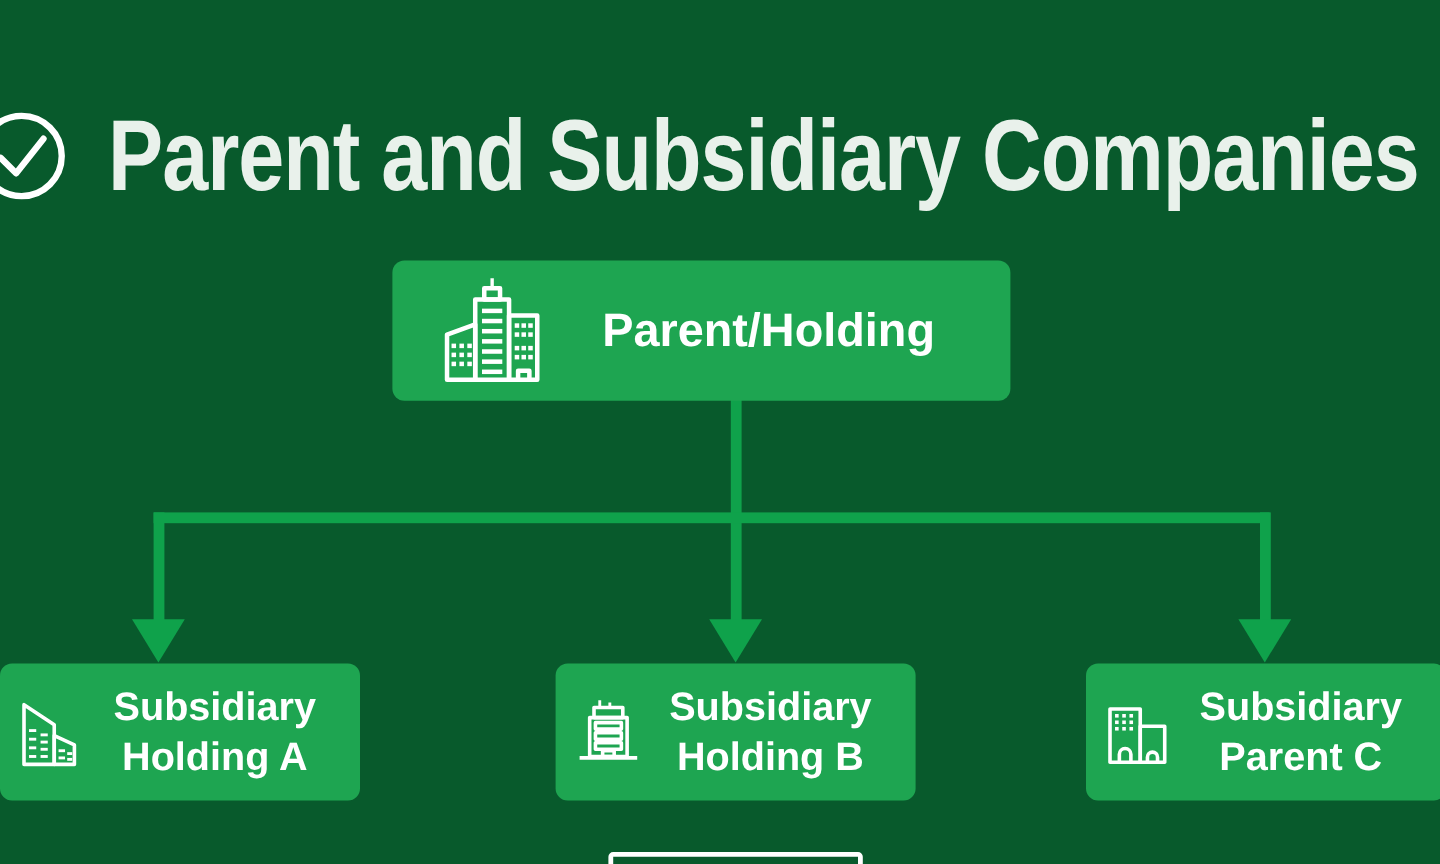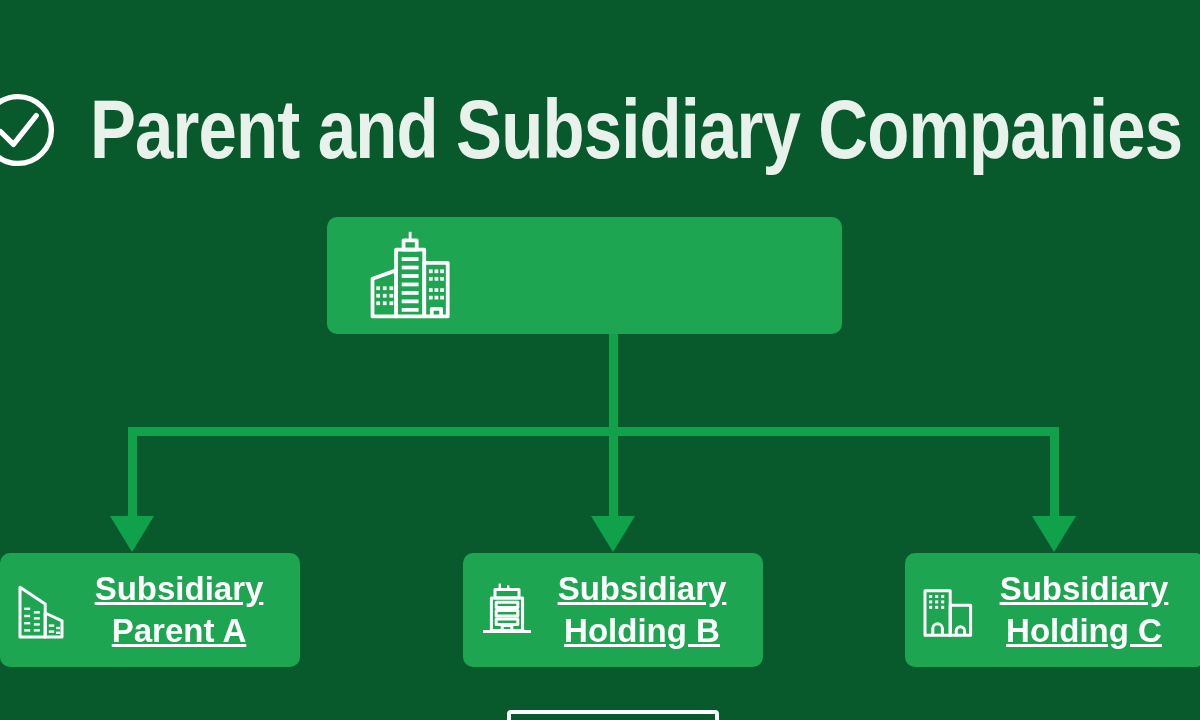--- a/index.html
+++ b/index.html
@@ -42,21 +42,21 @@
     display:flex;align-items:center;color:var(--box-text);
   }
   .node-parent{left:327px;top:217px;width:515px;height:117px;padding-left:38px;padding-right:20px;box-sizing:border-box;}
   .node-parent .node-icon{width:94px;height:94px;flex:0 0 auto;}
   .node-parent .node-label{flex:1;text-align:center;font-size:39px;line-height:46px;font-weight:700;}
   .node-sub{top:553px;width:300px;height:114px;padding-left:14px;padding-right:16px;box-sizing:border-box;}
   .node-sub-a{left:0px;}
   .node-sub-b{left:463px;}
   .node-sub-c{left:905px;}
   .node-sub .node-icon{width:60px;height:66px;flex:0 0 auto;}
-  .node-sub .node-label{flex:1;text-align:center;font-size:33px;line-height:42px;font-weight:700;text-decoration:underline;}
+  .node-sub .node-label{flex:1;text-align:center;font-size:33px;line-height:42px;font-weight:700;}
   
   .footer-outline{
     position:absolute;left:507px;top:710px;width:212px;height:50px;
     border:4px solid #FFFFFF;border-radius:4px;background:transparent;box-sizing:border-box;
   }
   svg{display:block;}
 </style>
 </head>
 <body>
 
@@ -117,20 +117,21 @@
             <rect x="74" y="63" width="4" height="4"></rect>
             <rect x="80" y="63" width="4" height="4"></rect>
           <rect x="68" y="71" width="4" height="4"></rect>
             <rect x="74" y="71" width="4" height="4"></rect>
             <rect x="80" y="71" width="4" height="4"></rect>
         </g>
         <path d="M71 93 v-8 h10 v8"></path>
       </svg>
     </span>
     <div class="node-label">
+      <div>Parent/Holding</div>
     </div>
   </div>
 
   <div class="node node-sub node-sub-a">
     <span class="node-icon">
       <svg viewBox="0 0 100 100" width="60" height="66" fill="none" stroke="#FFFFFF" stroke-width="5" stroke-linejoin="round">
         <polygon points="10,95 10,12 52,40 52,95"></polygon>
         <g fill="#FFFFFF" stroke="none">
           <rect x="17" y="46" width="10" height="4"></rect>
             <rect x="33" y="52" width="10" height="4"></rect>
@@ -145,21 +146,21 @@
         <g fill="#FFFFFF" stroke="none">
           <rect x="58" y="74" width="9" height="4"></rect>
             <rect x="58" y="84" width="9" height="4"></rect>
           <rect x="70" y="78" width="7" height="4"></rect>
             <rect x="70" y="86" width="7" height="4"></rect>
         </g>
       </svg>
     </span>
     <div class="node-label">
       <div>Subsidiary</div>
-      <div>Parent A</div>
+      <div>Holding A</div>
     </div>
   </div>
 
   <div class="node node-sub node-sub-b">
     <span class="node-icon">
       <svg viewBox="0 0 100 100" width="60" height="66" fill="none" stroke="#FFFFFF" stroke-width="5" stroke-linejoin="round">
         <line x1="38" y1="6" x2="38" y2="16" stroke-width="4"></line>
         <line x1="52" y1="9" x2="52" y2="16" stroke-width="4"></line>
         <rect x="30" y="16" width="40" height="14"></rect>
         <rect x="24" y="30" width="52" height="54"></rect>
@@ -191,19 +192,19 @@
             <rect x="27" y="43" width="5" height="5"></rect>
             <rect x="37" y="43" width="5" height="5"></rect>
         </g>
         <path d="M23 92 v-11 a8 8 0 0 1 16 0 v11"></path>
         <rect x="52" y="42" width="34" height="50"></rect>
         <path d="M62 92 v-7 a7 7 0 0 1 14 0 v7"></path>
       </svg>
     </span>
     <div class="node-label">
       <div>Subsidiary</div>
-      <div>Holding C</div>
+      <div>Parent C</div>
     </div>
   </div>
 
   <div class="footer-outline"></div>
 
 </div>
 
 </body></html>

